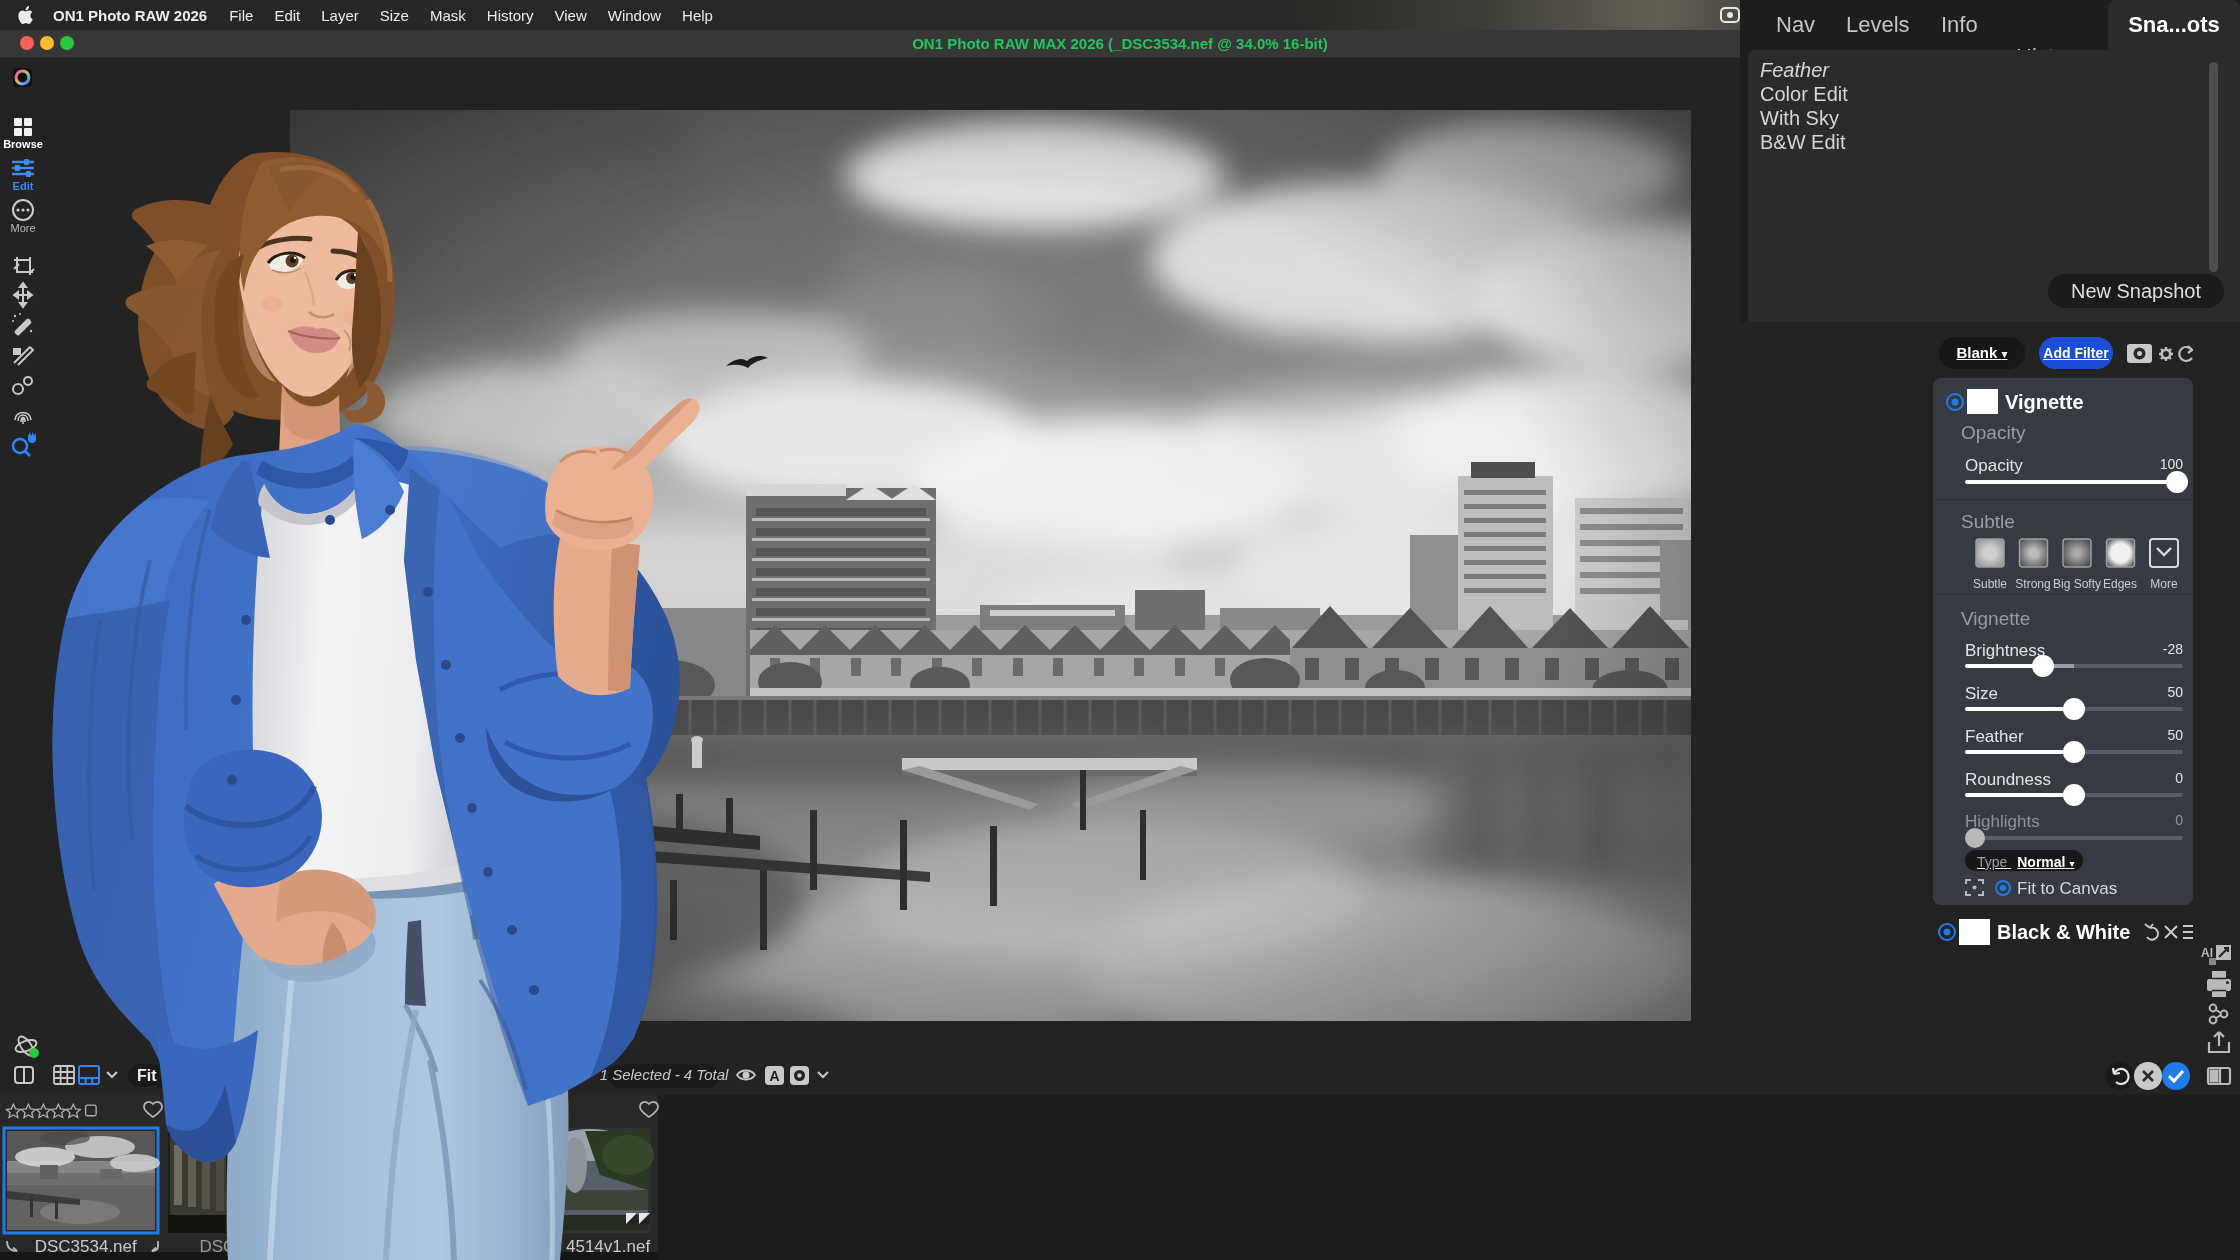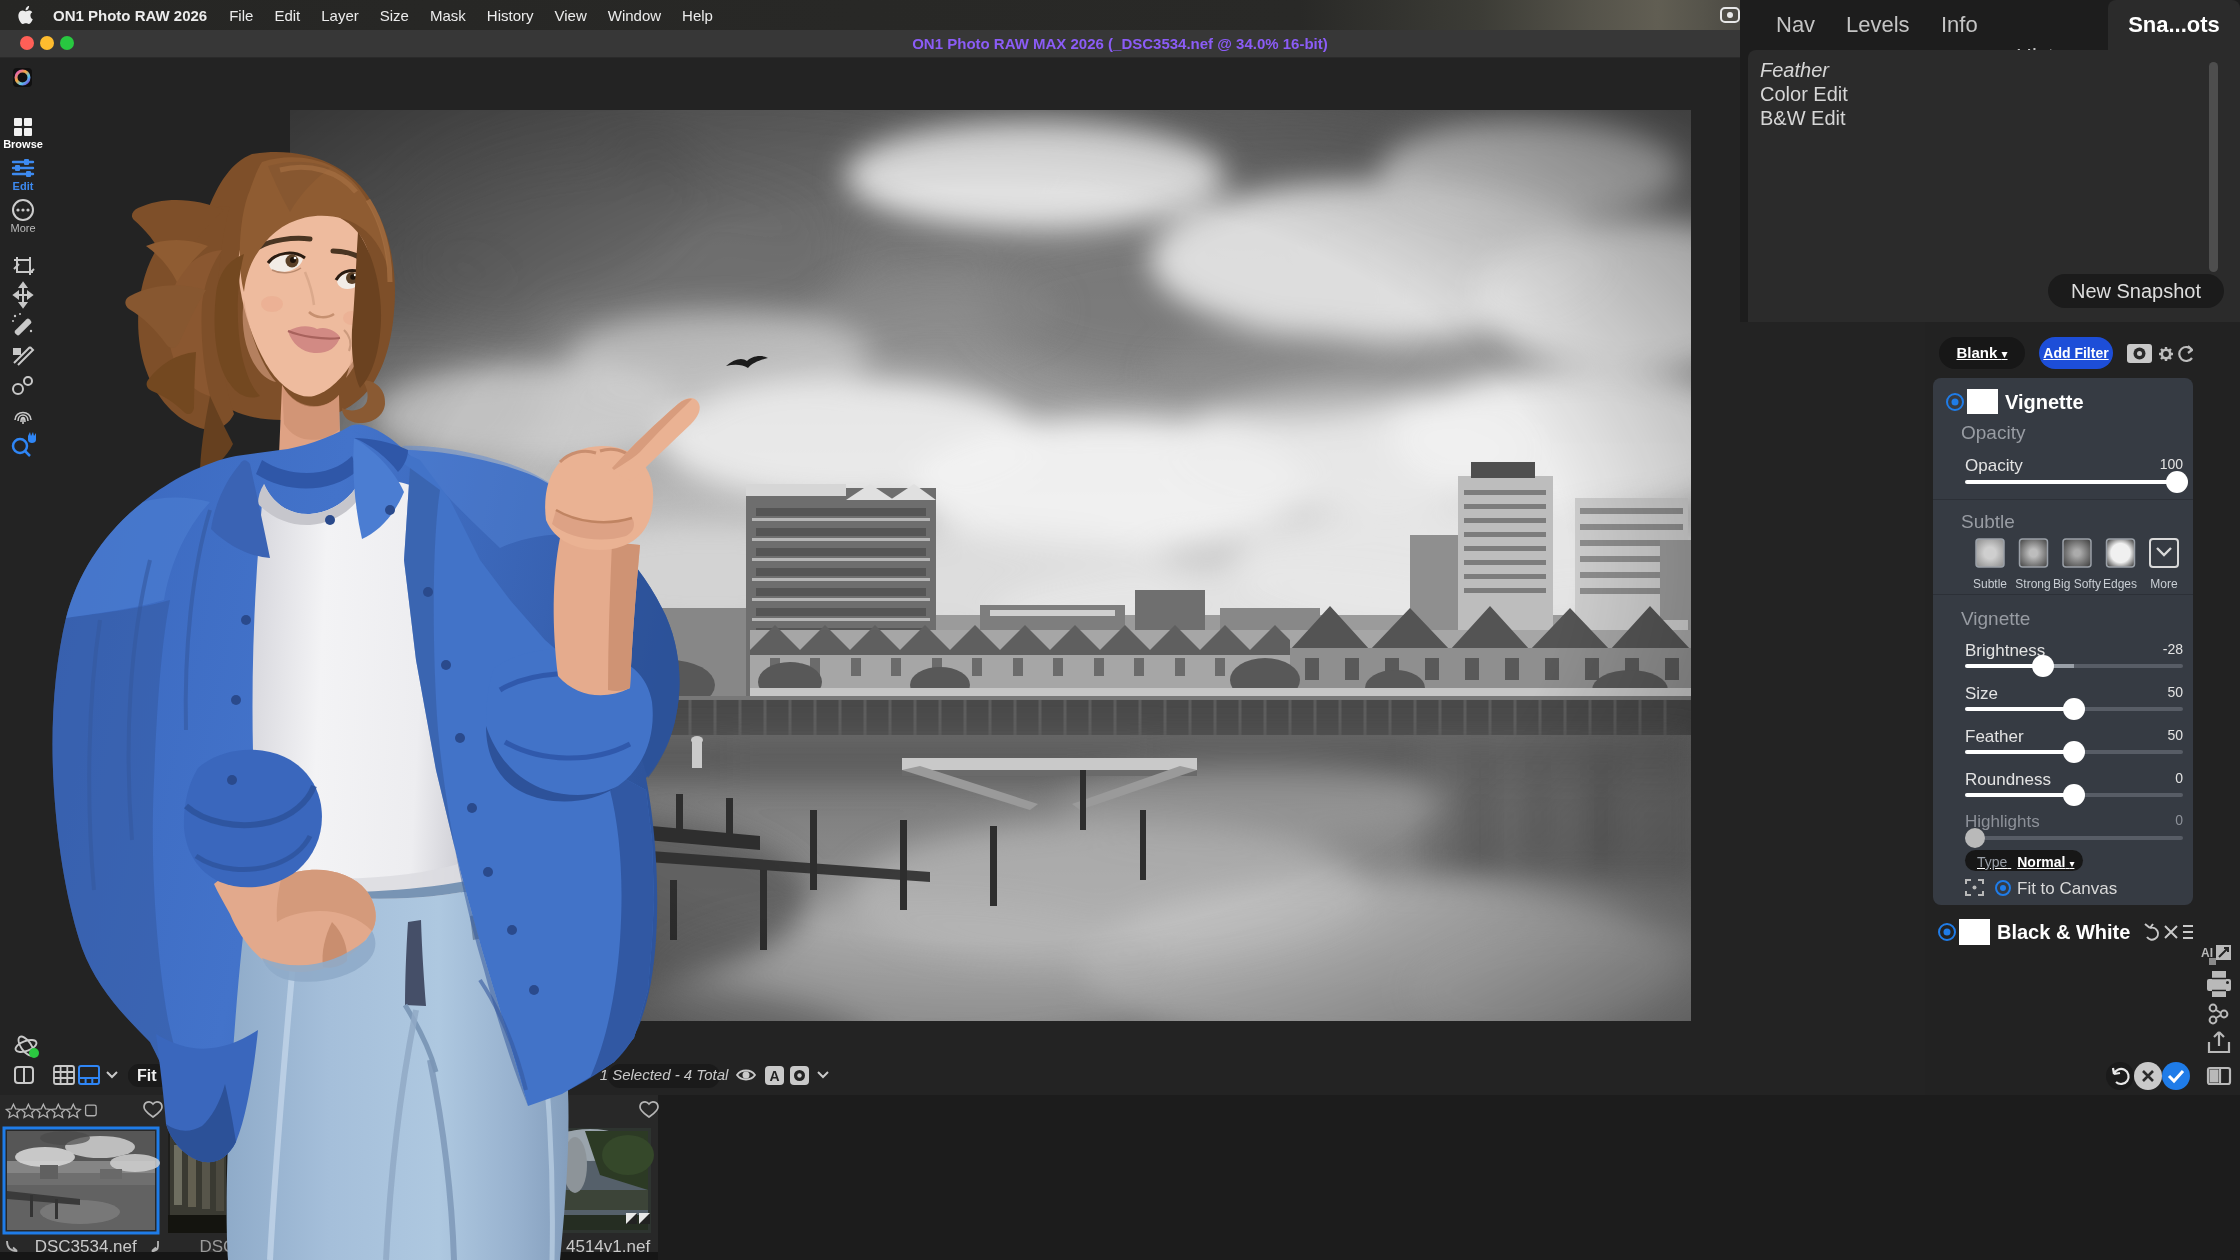--- a/index.html
+++ b/index.html
@@ -6,21 +6,21 @@
 html,body { width:2240px; height:1260px; overflow:hidden; background:#232323; font-family:"Liberation Sans", sans-serif; }
 #stage { position:relative; width:2240px; height:1260px; }
 
 #menubar { position:absolute; left:0; top:0; width:2240px; height:30px; background:linear-gradient(90deg,#262624 0%,#292927 58%,#3c3c36 66%,#55534a 71%,#615e53 74%,#56544b 76%,#4a4842 78%,#4a4842 100%); display:flex; align-items:center; color:#ececec; font-size:15px; }
 #menubar .apple { margin-left:18px; }
 #menubar .appname { font-weight:bold; margin-left:20px; }
 #menubar .mi { margin-left:21px; }
 
 #titlebar { position:absolute; left:0; top:30px; width:1740px; height:28px; background:#373737; border-bottom:1px solid #2a2a2a; }
 .tl { position:absolute; top:36px; width:14px; height:14px; border-radius:50%; }
-#titletext { position:absolute; top:30px; left:0; width:2240px; height:28px; text-align:center; line-height:28px; color:#8b5cf6; font-size:15px; font-weight:bold; }
+#titletext { position:absolute; top:30px; left:0; width:2240px; height:28px; text-align:center; line-height:28px; color:#22c55e; font-size:15px; font-weight:bold; }
 
 #leftbar { position:absolute; left:0; top:58px; width:46px; height:1037px; background:#232323; }
 
 #photo { position:absolute; left:290px; top:110px; width:1401px; height:911px; }
 
 #snappanel { position:absolute; left:1740px; top:0; width:500px; height:322px; background:#1d1d1d; }
 #snaptabs { position:absolute; left:0; top:0; width:500px; height:50px; display:flex; align-items:center; color:#c4c4c4; font-size:22px; }
 #snaplist { position:absolute; left:8px; top:50px; width:492px; height:272px; background:#2b2b2b; border-radius:8px 0 0 0; }
 #snaptab-active { position:absolute; left:368px; top:0; width:132px; height:50px; background:#2b2b2b; border-radius:8px 8px 0 0; color:#fff; font-weight:bold; font-size:22px; text-align:center; line-height:50px; }
 .snapitem { margin-left:12px; color:#d6d6d6; font-size:20px; line-height:24px; }
@@ -372,20 +372,21 @@
     <div id="snaptabs">
       <span style="position:absolute;left:36px;top:12px;">Nav</span>
       <span style="position:absolute;left:106px;top:12px;">Levels</span>
       <span style="position:absolute;left:201px;top:12px;">Info</span>
       <span style="position:absolute;left:276px;top:12px;margin-top:32px;">History</span>
     </div>
     <div id="snaptab-active">Sna...ots</div>
     <div id="snaplist">
       <div class="snapitem" style="margin-top:8px; font-style:italic">Feather</div>
       <div class="snapitem">Color Edit</div>
+      <div class="snapitem">With Sky</div>
       <div class="snapitem">B&amp;W Edit</div>
       <div id="snapscroll"></div>
       <div id="newsnap">New Snapshot</div>
     </div>
   </div>
 
   <div id="editsidebar"></div>
   <div id="filtertoolbar">
     <div class="pill" style="left:6px; top:4px; width:86px; height:32px; font-size:15px; font-weight:bold; line-height:32px; text-align:center;">Blank <span style="font-weight:normal; font-size:12px;">▾</span></div>
     <div class="pill" style="left:106px; top:4px; width:74px; height:32px; background:#1d4ed8; font-size:14px; font-weight:bold; line-height:32px; text-align:center;">Add Filter</div>

